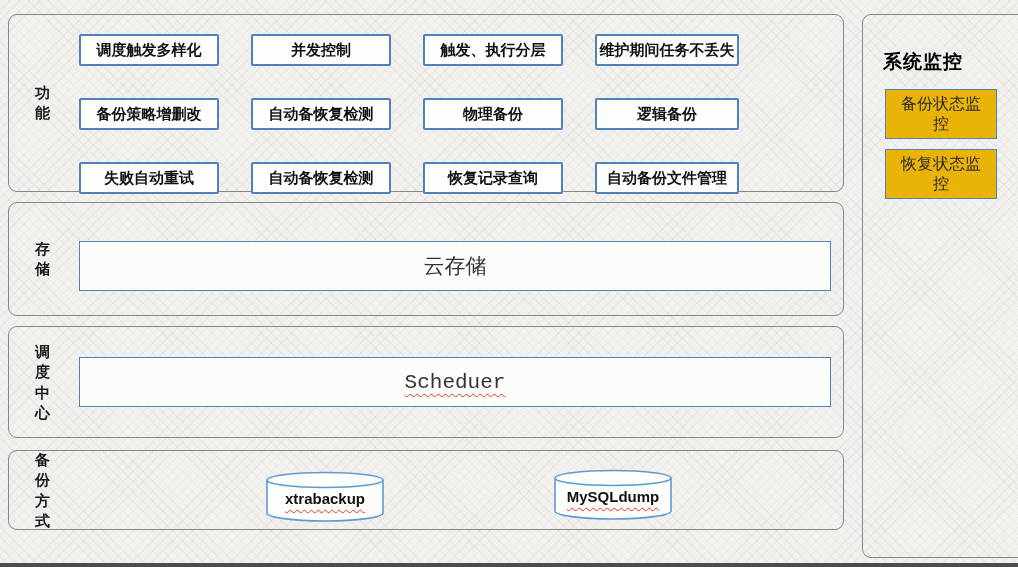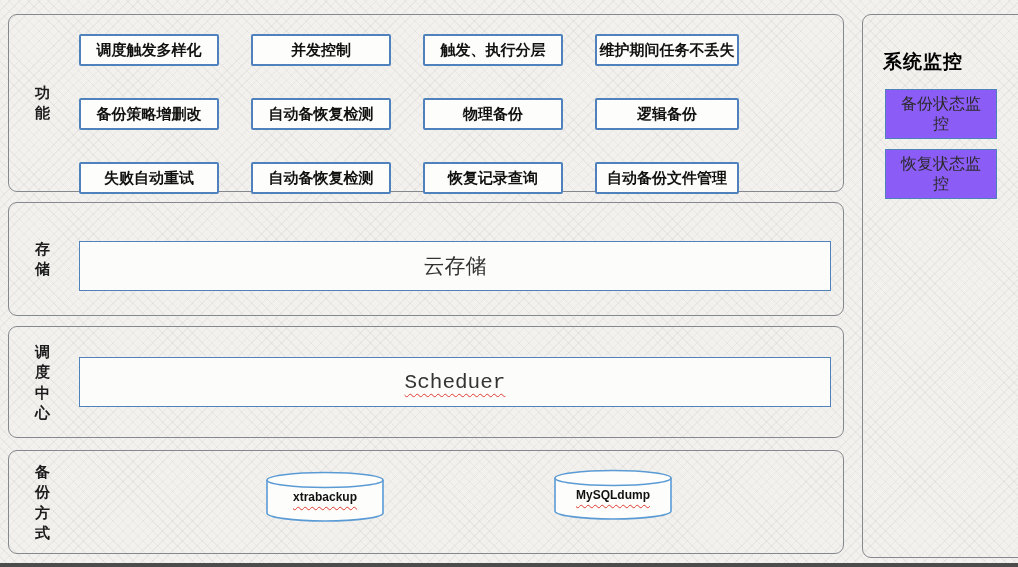--- a/index.html
+++ b/index.html
@@ -11,21 +11,21 @@
       repeating-linear-gradient(45deg, rgba(110,110,110,.07) 0 1px, transparent 1px 7px),
       repeating-linear-gradient(135deg, rgba(110,110,110,.07) 0 1px, transparent 1px 7px);
   }
   .section{
     position:absolute;border:1.5px solid #85888c;border-radius:9px;
     box-sizing:border-box;background:transparent;
   }
   .sec-functions{left:8px;top:14px;width:836px;height:178px;}
   .sec-storage{left:8px;top:202px;width:836px;height:114px;}
   .sec-scheduler{left:8px;top:326px;width:836px;height:112px;}
-  .sec-backup{left:8px;top:450px;width:836px;height:104px;}
+  .sec-backup{left:8px;top:450px;width:836px;height:80px;}
   .right-panel{left:862px;top:14px;width:168px;height:544px;}
 
   .vlabel{
     position:absolute;left:26px;top:50%;transform:translateY(-50%);
     width:19px;font-weight:bold;font-size:15px;line-height:1.35;color:#1c1c1c;
     word-break:break-all;text-align:left;
   }
 
   .fn-grid{
     position:absolute;left:70px;top:19px;
@@ -54,30 +54,30 @@
   }
 
   .cylinder{
     position:absolute;width:122px;height:52px;
   }
   .cyl-xtrabackup{left:255px;top:20px;}
   .cyl-mysqldump{left:543px;top:18px;}
   .cylinder svg{position:absolute;left:0;top:0;}
   .cyl-label{
     position:absolute;left:0;top:19px;width:100%;text-align:center;
-    font-weight:bold;font-size:12px;color:#111;
+    font-weight:bold;font-size:15px;color:#111;
   }
 
   .monitor-title{
     position:absolute;left:20px;top:34px;
     font-weight:bold;font-size:19px;color:#000;letter-spacing:1px;
   }
   .monitor-box{
     position:absolute;left:22px;width:112px;min-height:44px;
-    border:1.6px solid #4f81bd;background:#8b5cf6;box-sizing:border-box;
+    border:1.6px solid #4f81bd;background:#eab308;box-sizing:border-box;
     font-family:"Liberation Serif","DejaVu Serif",serif;
     font-size:16px;color:#2b2b2b;text-align:center;
     padding:4px 12px;line-height:1.25;
     display:flex;align-items:center;justify-content:center;
   }
   .mon-1{top:74px;}
   .mon-2{top:134px;}
 
   .bottom-edge{
     position:absolute;left:0;bottom:0;width:100%;height:4px;background:#4c4c4c;

